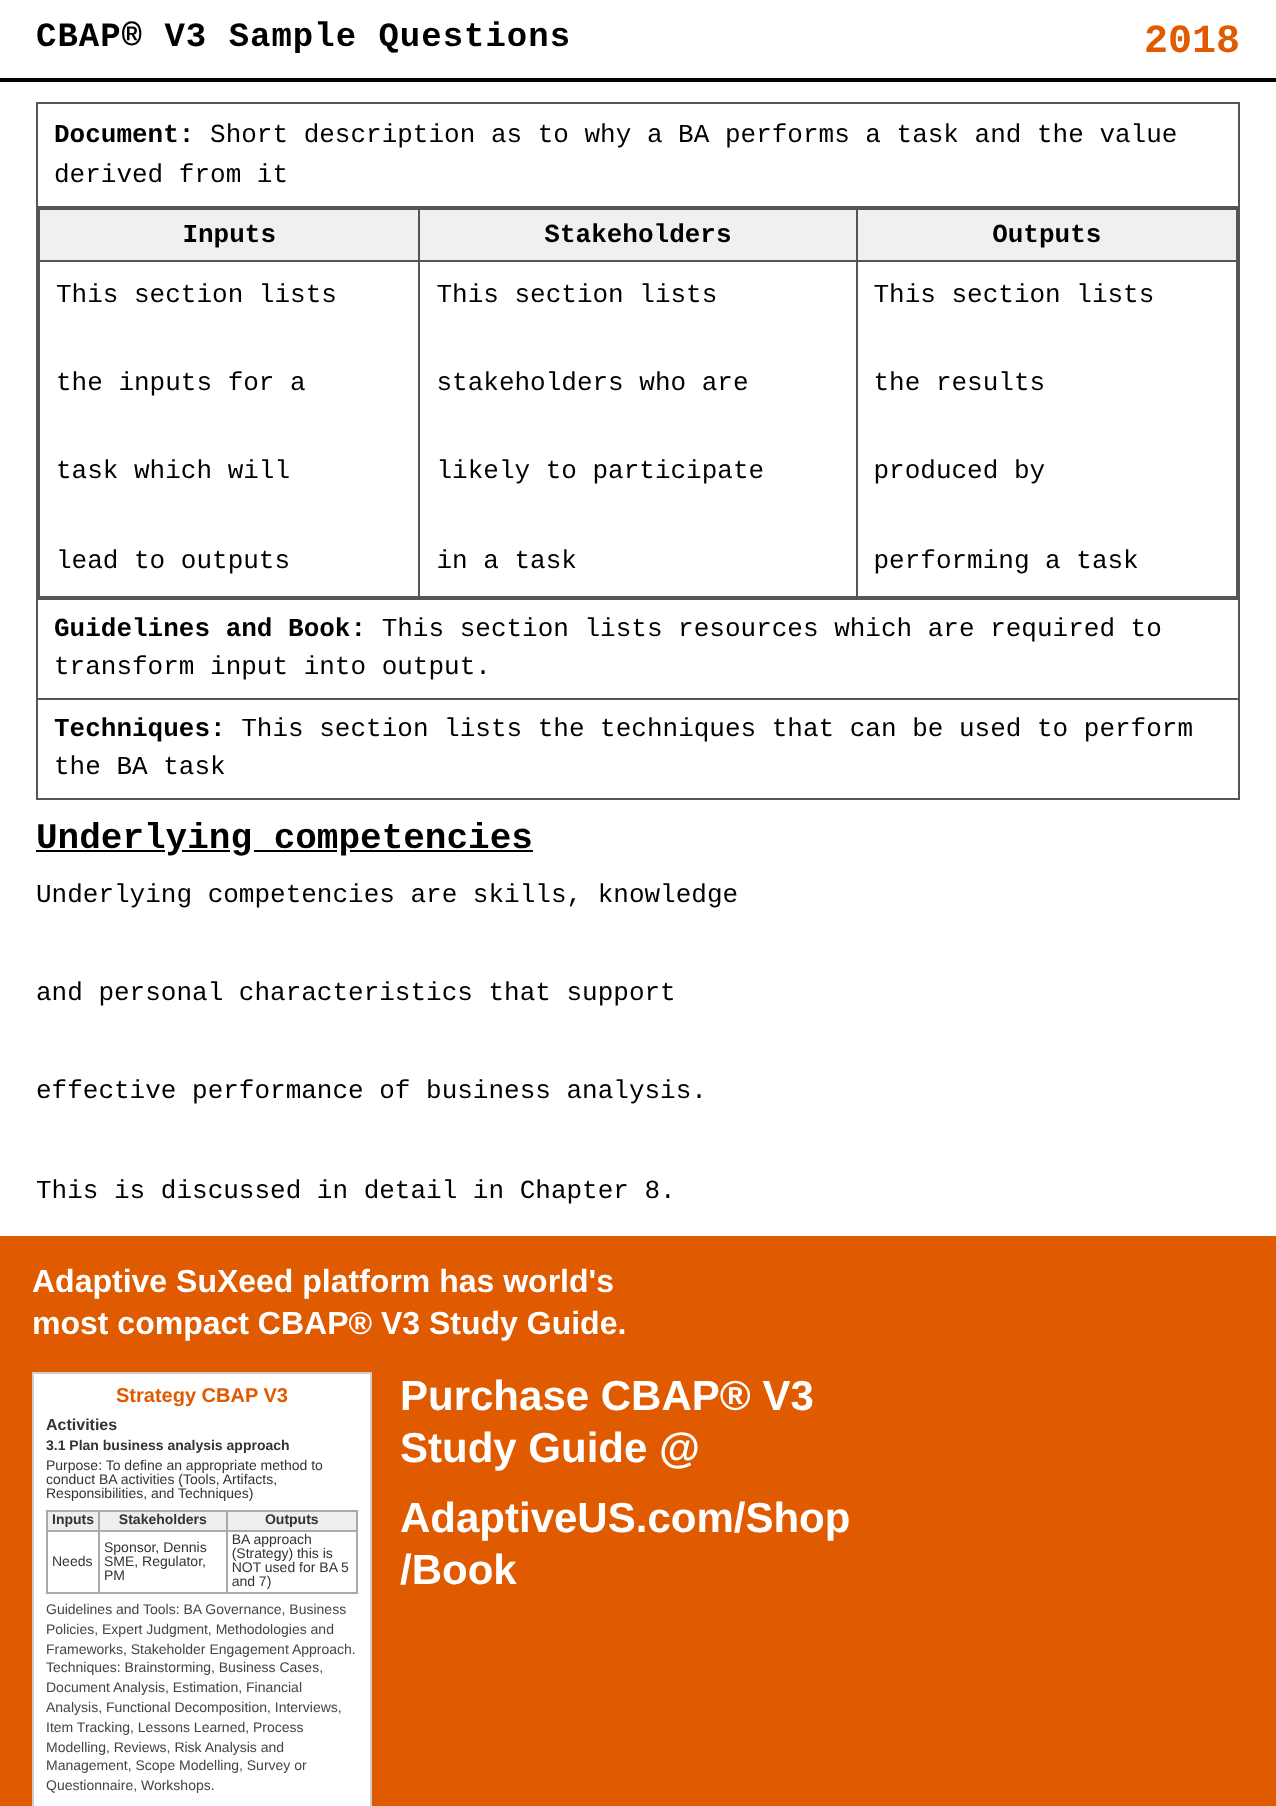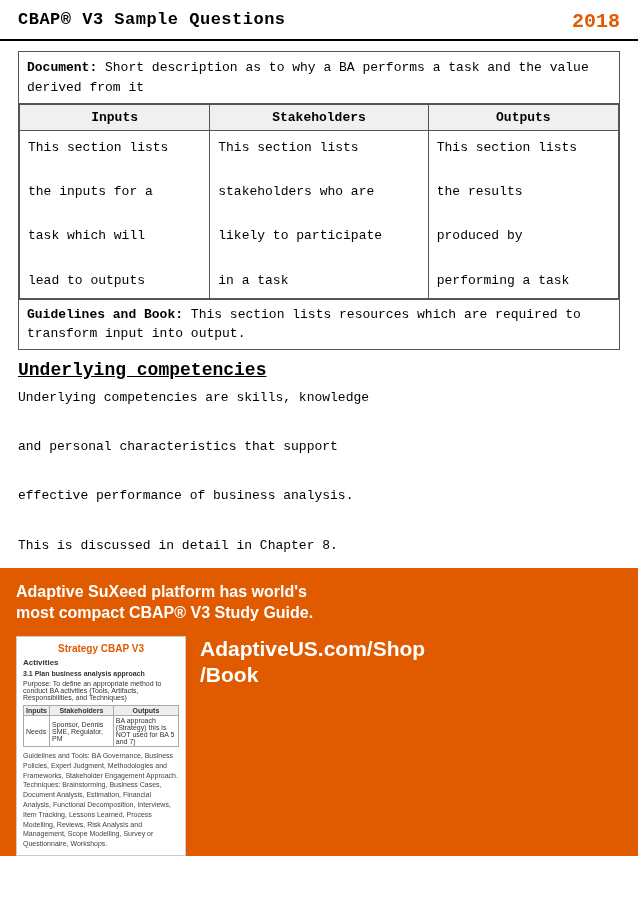--- a/index.html
+++ b/index.html
@@ -200,20 +200,23 @@
           <td>This section lists<br><br>stakeholders who are<br><br>likely to participate<br><br>in a task</td>
           <td>This section lists<br><br>the results<br><br>produced by<br><br>performing a task</td>
         </tr>
       </tbody>
     </table>
 
     <div class="guidelines-row">
       <span class="section-label-bold">Guidelines and Book:</span><span> This section lists resources which are required to transform input into output.</span>
     </div>
 
+    <div class="techniques-row">
+      <span class="section-label-bold">Techniques:</span><span> This section lists the techniques that can be used to perform the BA task</span>
+    </div>
 
   </div>
 
   <div class="underlying-title">Underlying competencies</div>
   <div class="underlying-text">
     Underlying competencies are skills, knowledge<br><br>
     and personal characteristics that support<br><br>
     effective performance of business analysis.<br><br>
     This is discussed in detail in Chapter 8.
   </div>
@@ -247,16 +250,17 @@
           </tr>
         </tbody>
       </table>
       <div class="book-img-body">
         Guidelines and Tools: BA Governance, Business Policies, Expert Judgment, Methodologies and Frameworks, Stakeholder Engagement Approach.<br>
         Techniques: Brainstorming, Business Cases, Document Analysis, Estimation, Financial Analysis, Functional Decomposition, Interviews, Item Tracking, Lessons Learned, Process Modelling, Reviews, Risk Analysis and Management, Scope Modelling, Survey or Questionnaire, Workshops.
       </div>
     </div>
 
     <div class="promo-text">
+      <div class="promo-purchase">Purchase CBAP® V3<br>Study Guide @</div>
       <div class="promo-url">AdaptiveUS.com/Shop<br>/Book</div>
     </div>
   </div>
 </div>
 
 </body></html>

